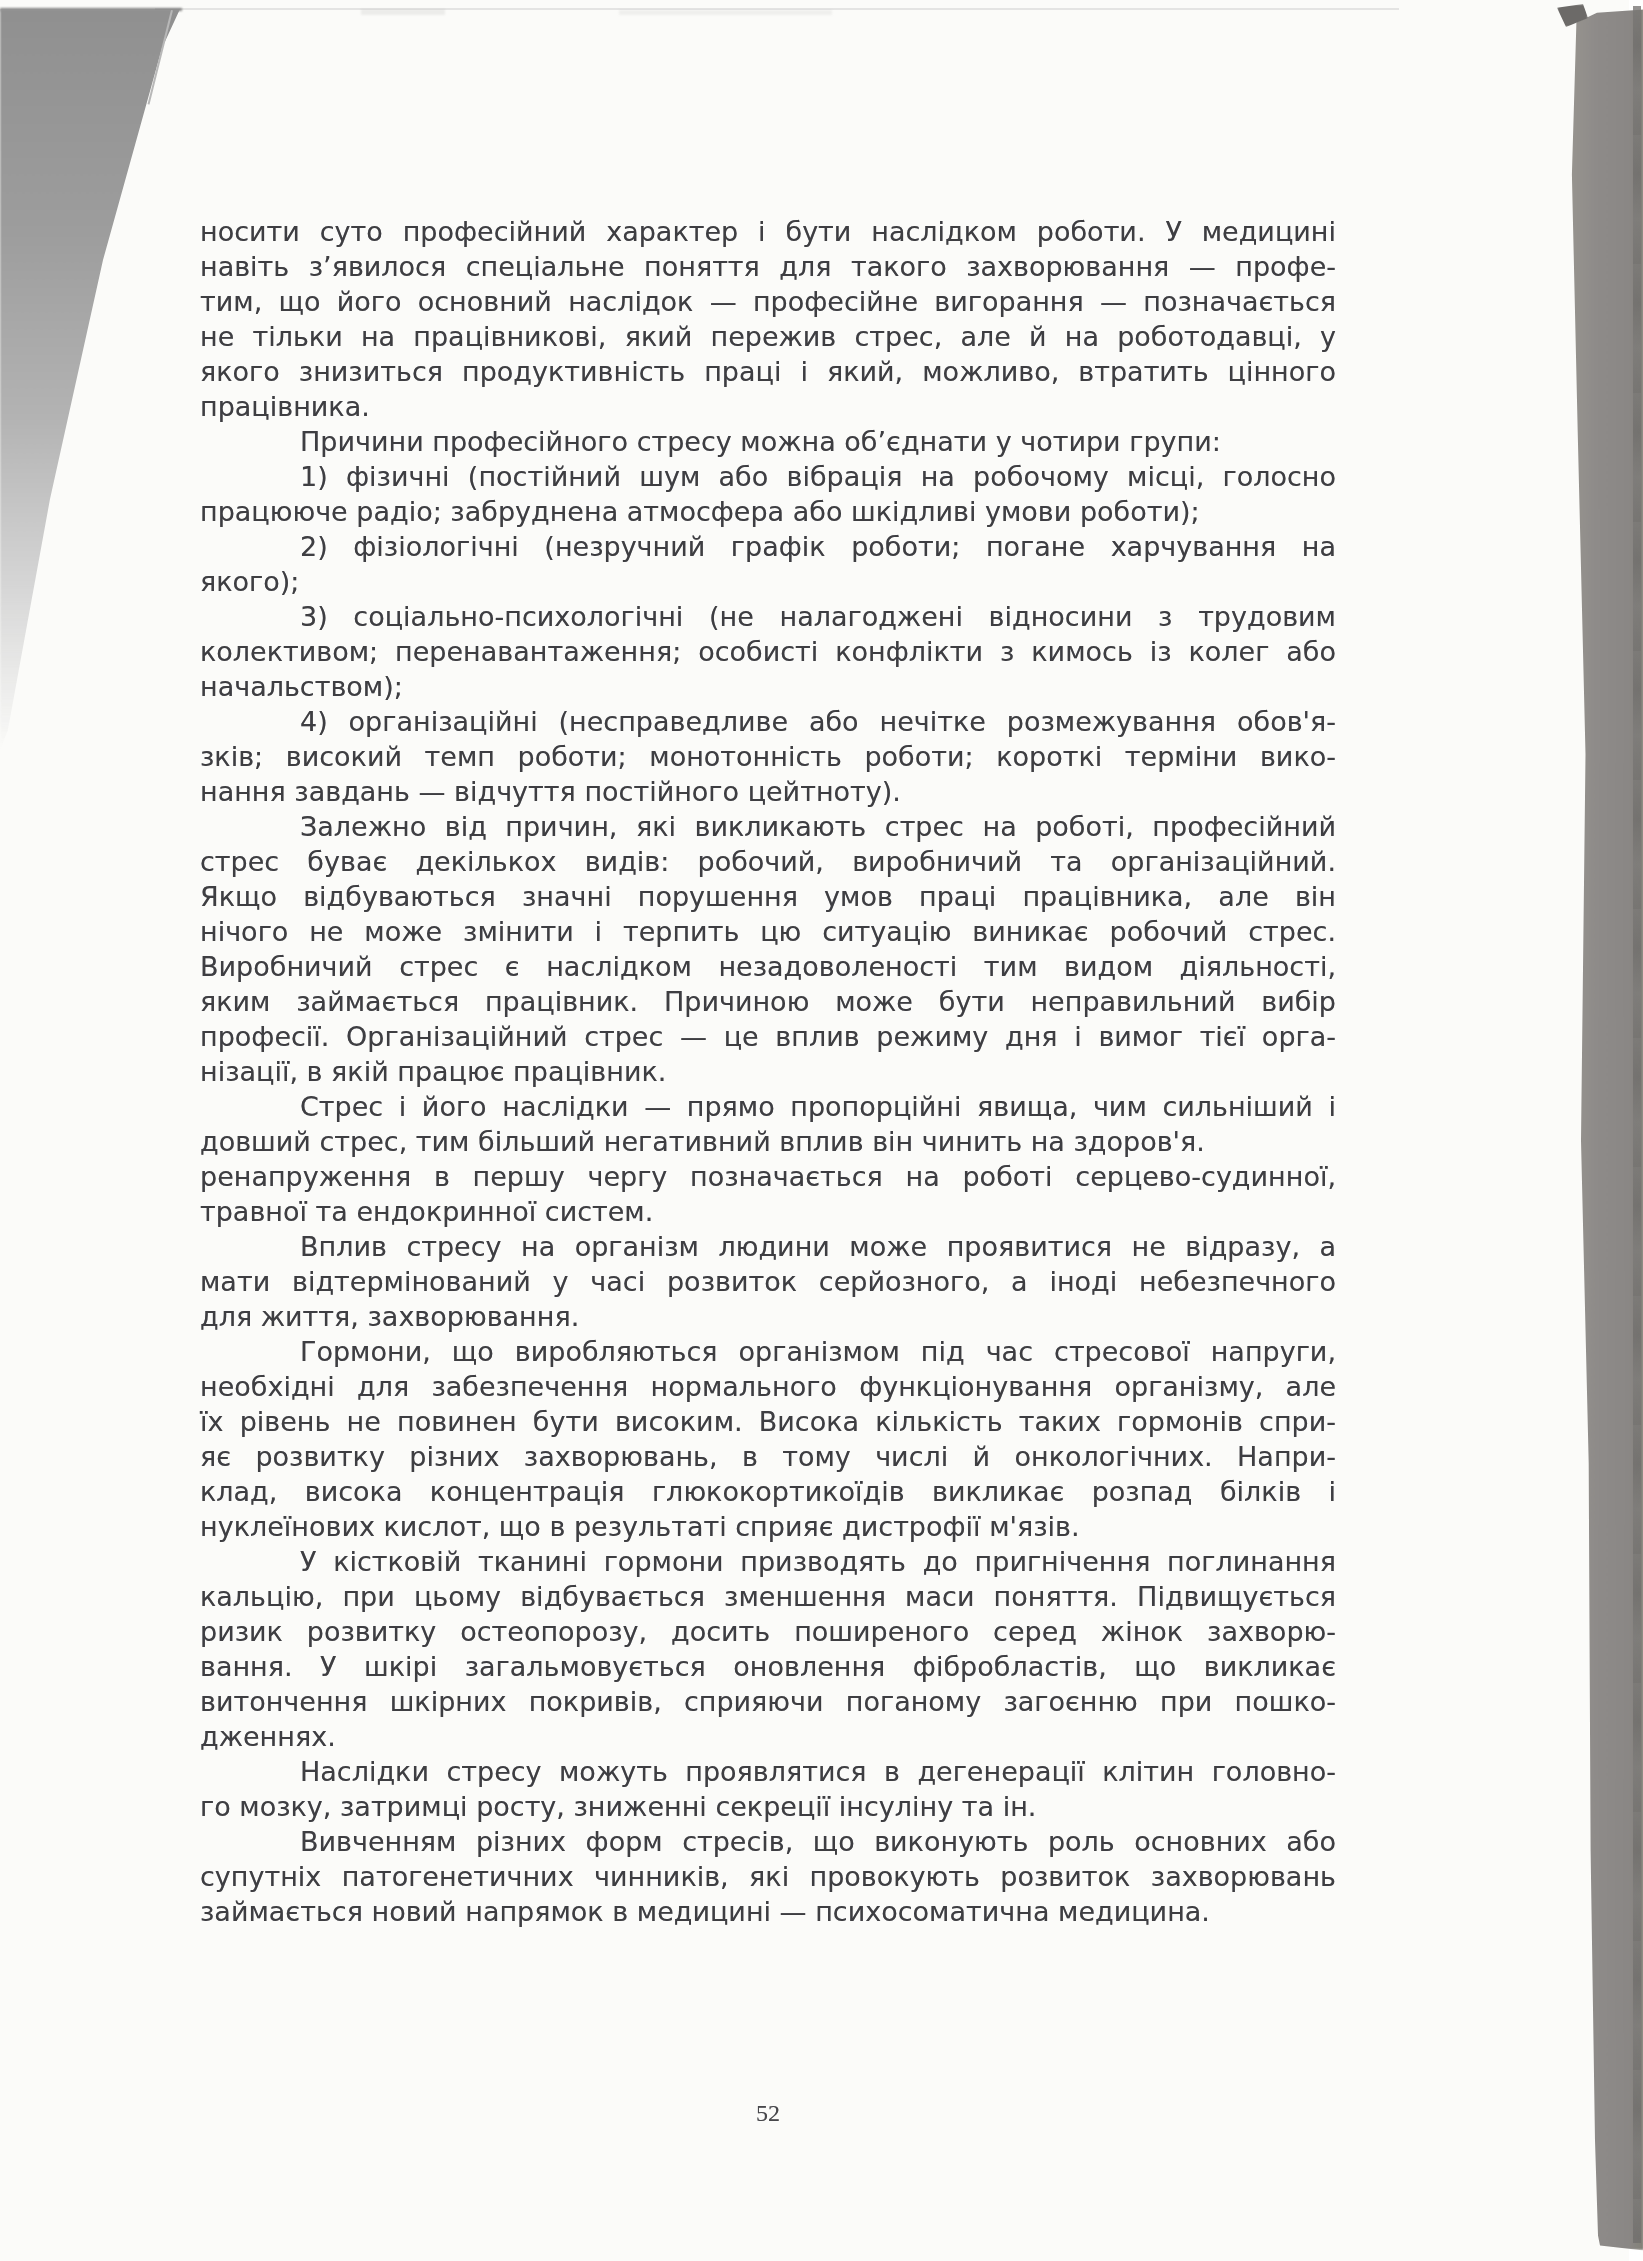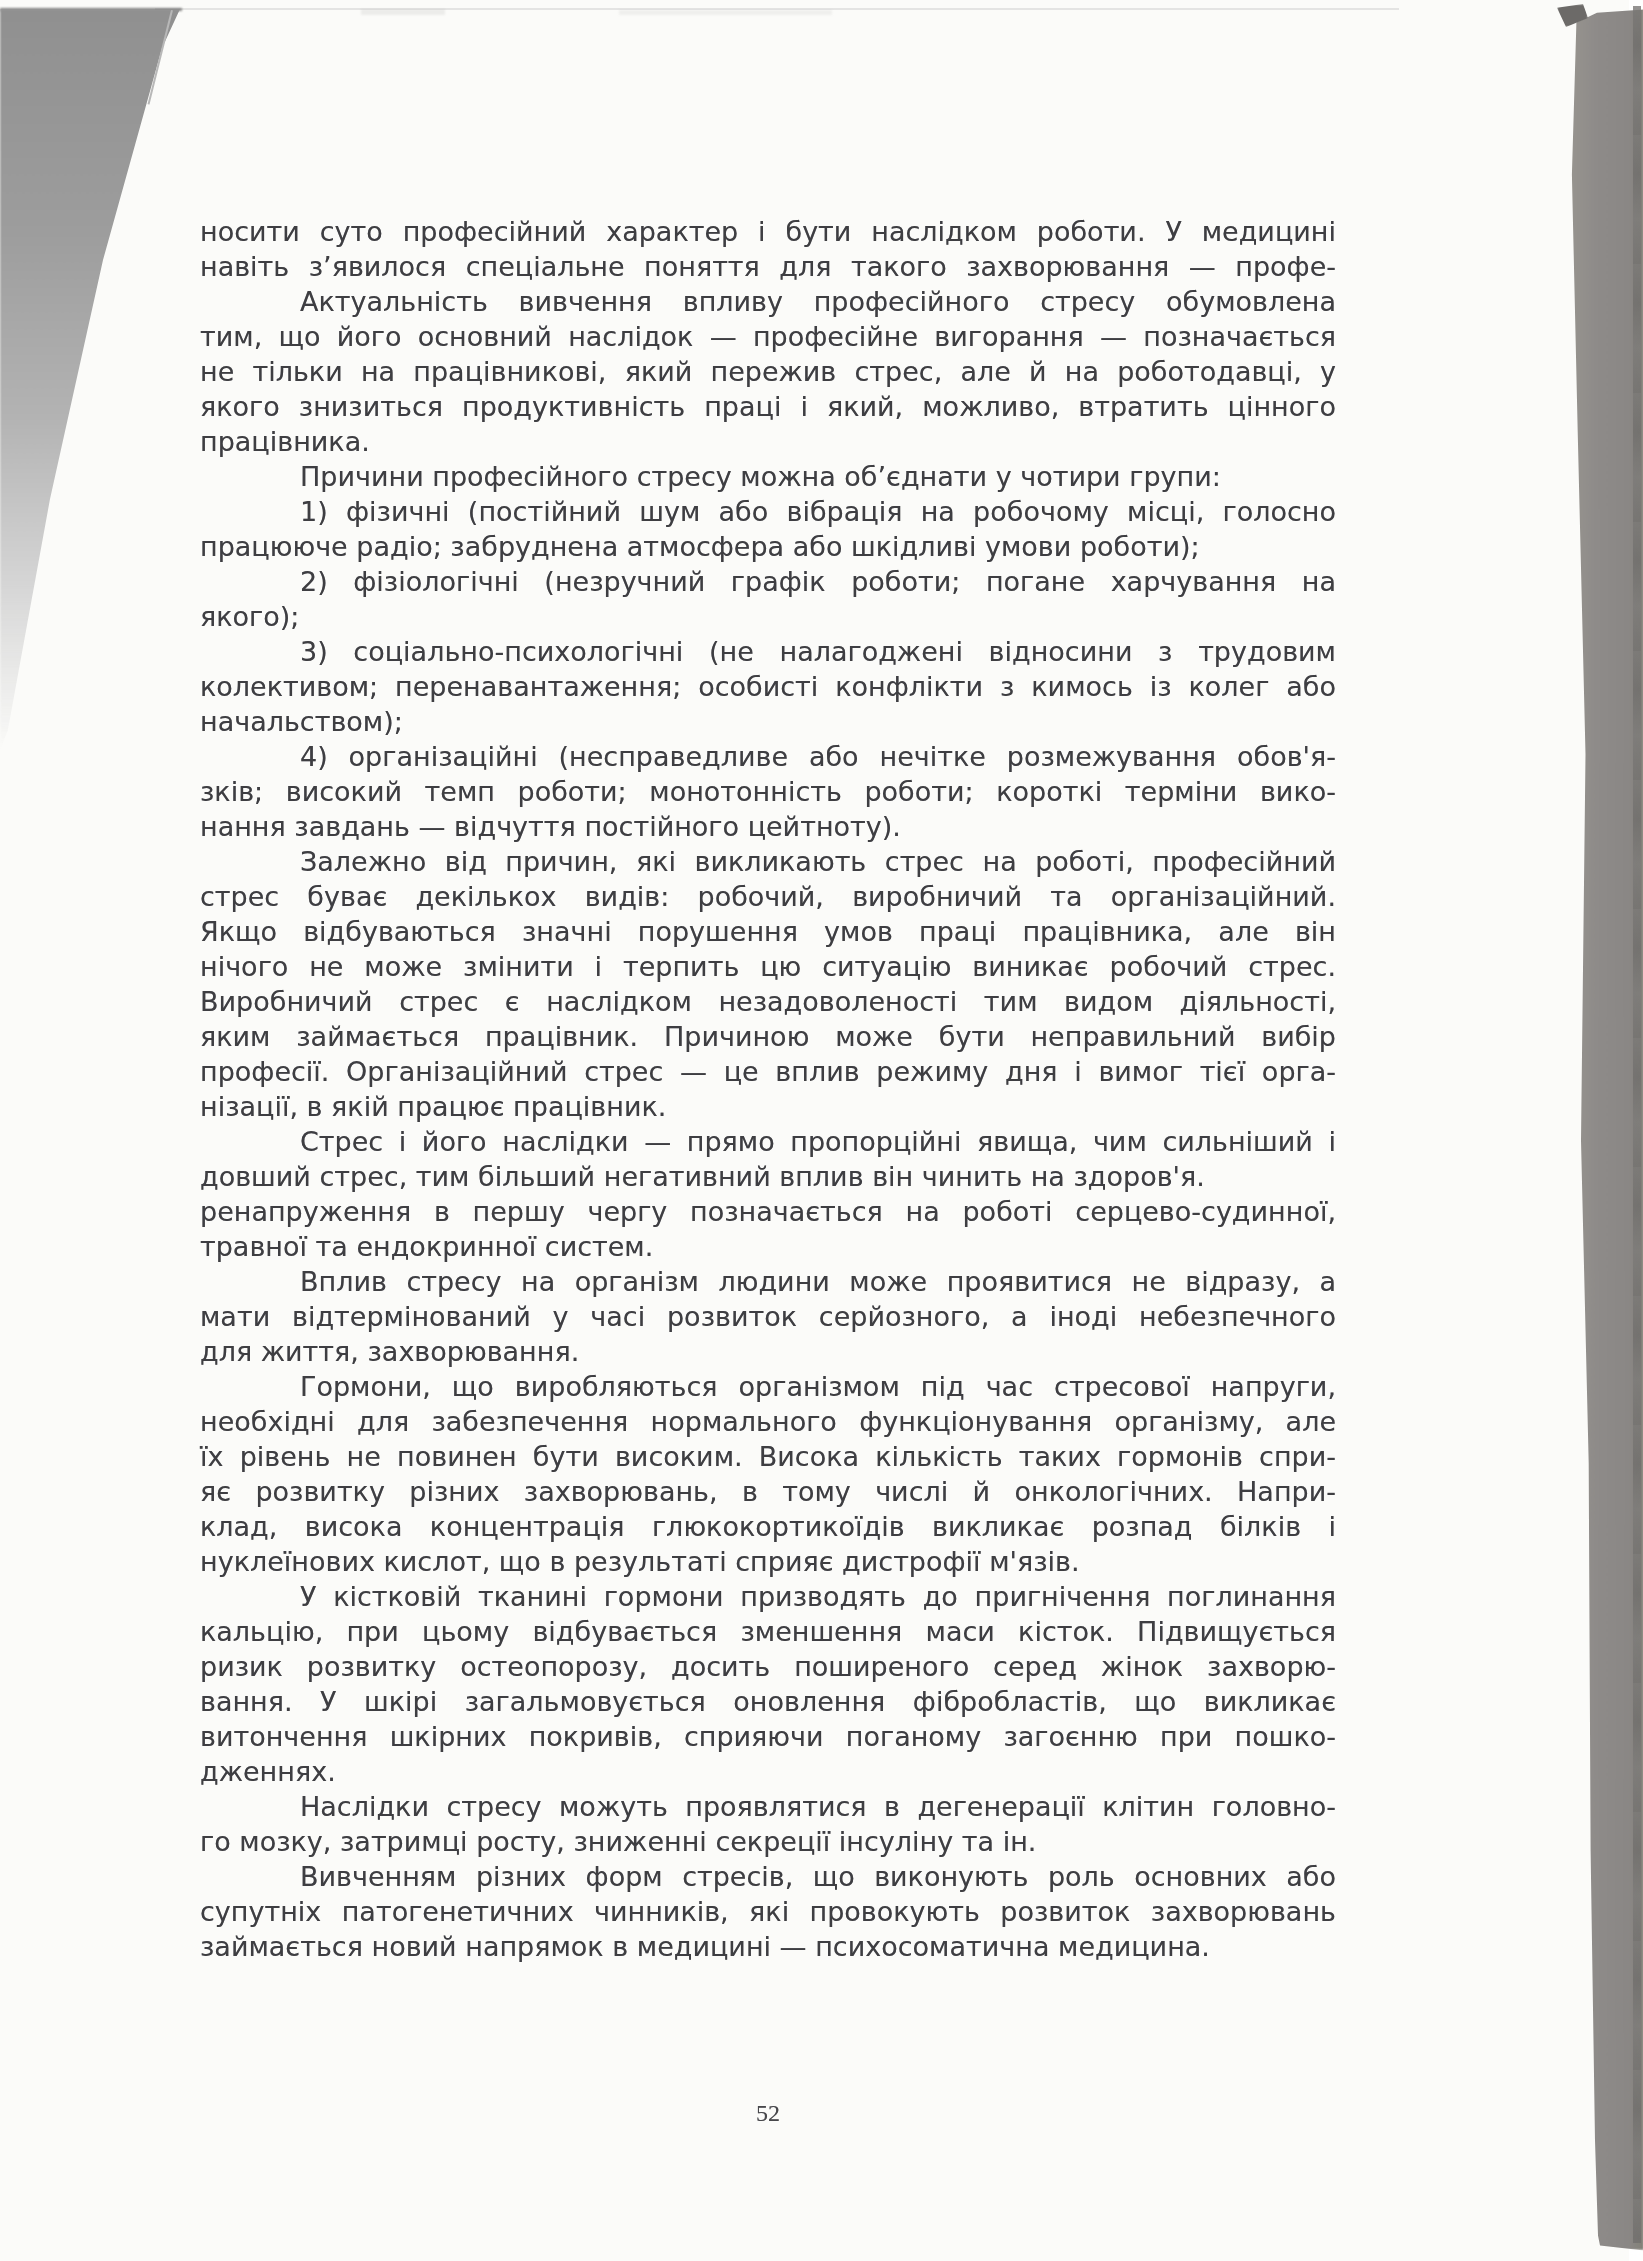--- a/index.html
+++ b/index.html
@@ -97,21 +97,20 @@
   <div class="top-edge-line"></div>
   <div class="top-smudge-1"></div>
   <div class="top-smudge-2"></div>
   <div class="right-band"></div>
   <div class="right-edge-streak"></div>
   <div class="top-right-mark"></div>
 
   <div class="text-block">
       <div class="line">носити суто професійний характер і бути наслідком роботи. У медицині</div>
       <div class="line">навіть з’явилося спеціальне поняття для такого захворювання — профе-</div>
-      <div class="line indent">Актуальність вивчення впливу професійного стресу обумовлена</div>
       <div class="line">тим, що його основний наслідок — професійне вигорання — позначається</div>
       <div class="line">не тільки на працівникові, який пережив стрес, але й на роботодавці, у</div>
       <div class="line">якого знизиться продуктивність праці і який, можливо, втратить цінного</div>
       <div class="line last">працівника.</div>
       <div class="line indent last">Причини професійного стресу можна об’єднати у чотири групи:</div>
       <div class="line indent">1) фізичні (постійний шум або вібрація на робочому місці, голосно</div>
       <div class="line last">працююче радіо; забруднена атмосфера або шкідливі умови роботи);</div>
       <div class="line indent">2) фізіологічні (незручний графік роботи; погане харчування на</div>
       <div class="line last">якого);</div>
       <div class="line indent">3) соціально-психологічні (не налагоджені відносини з трудовим</div>
@@ -135,21 +134,21 @@
       <div class="line indent">Вплив стресу на організм людини може проявитися не відразу, а</div>
       <div class="line">мати відтермінований у часі розвиток серйозного, а іноді небезпечного</div>
       <div class="line last">для життя, захворювання.</div>
       <div class="line indent">Гормони, що виробляються організмом під час стресової напруги,</div>
       <div class="line">необхідні для забезпечення нормального функціонування організму, але</div>
       <div class="line">їх рівень не повинен бути високим. Висока кількість таких гормонів спри-</div>
       <div class="line">яє розвитку різних захворювань, в тому числі й онкологічних. Напри-</div>
       <div class="line">клад, висока концентрація глюкокортикоїдів викликає розпад білків і</div>
       <div class="line last">нуклеїнових кислот, що в результаті сприяє дистрофії м'язів.</div>
       <div class="line indent">У кістковій тканині гормони призводять до пригнічення поглинання</div>
-      <div class="line">кальцію, при цьому відбувається зменшення маси кісток. Підвищується</div>
+      <div class="line">кальцію, при цьому відбувається зменшення маси поняття. Підвищується</div>
       <div class="line">ризик розвитку остеопорозу, досить поширеного серед жінок захворю-</div>
       <div class="line">вання. У шкірі загальмовується оновлення фібробластів, що викликає</div>
       <div class="line">витончення шкірних покривів, сприяючи поганому загоєнню при пошко-</div>
       <div class="line last">дженнях.</div>
       <div class="line indent">Наслідки стресу можуть проявлятися в дегенерації клітин головно-</div>
       <div class="line last">го мозку, затримці росту, зниженні секреції інсуліну та ін.</div>
       <div class="line indent">Вивченням різних форм стресів, що виконують роль основних або</div>
       <div class="line">супутніх патогенетичних чинників, які провокують розвиток захворювань</div>
       <div class="line last">займається новий напрямок в медицині — психосоматична медицина.</div>
     </div>

